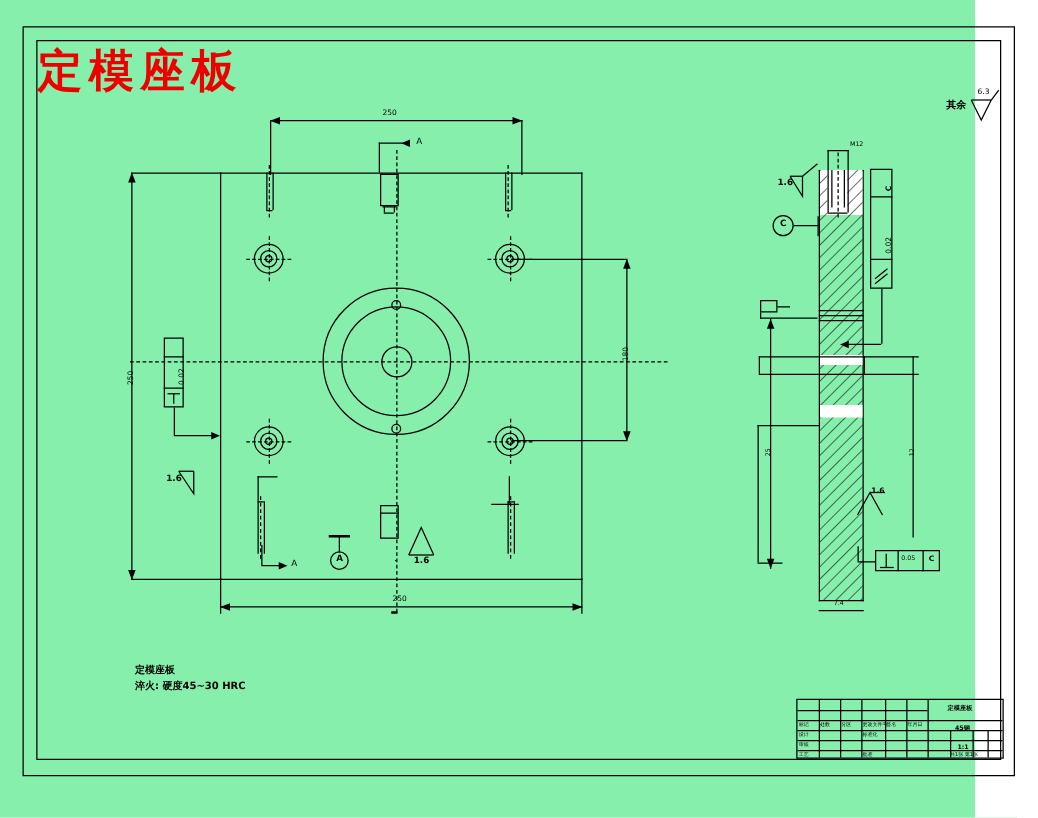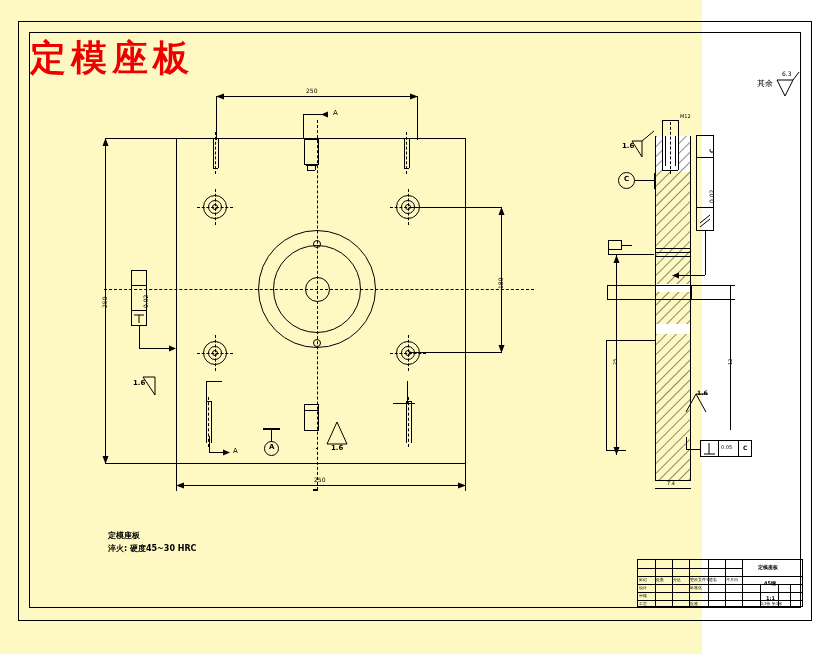--- a/index.html
+++ b/index.html
@@ -1,37 +1,37 @@
 <!DOCTYPE html>
 <html><head>
 <meta charset="utf-8">
 <style>
   html,body{margin:0;padding:0;background:#ffffff;}
   body{width:830px;height:654px;position:relative;overflow:hidden;
        font-family:"DejaVu Sans","Liberation Sans",sans-serif;}
-  .page{position:absolute;left:0;top:0;width:702px;height:654px;background:#fef9c3;}
+  .page{position:absolute;left:0;top:0;width:780px;height:654px;background:#86efac;}
   .abs{position:absolute;}
   
   #outer-frame{left:18px;top:21px;width:794px;height:600px;border:1.5px solid #000;box-sizing:border-box;}
   #inner-frame{left:29px;top:32px;width:772px;height:576px;border:1.2px solid #000;box-sizing:border-box;}
   
   #drawing-title{left:30px;top:33px;width:230px;height:50px;color:#ee0000;
      font-family:"DejaVu Sans","Liberation Sans",sans-serif;font-size:36px;font-weight:bold;
      letter-spacing:5px;line-height:50px;white-space:nowrap;}
   
   .ln{position:absolute;background:#000;}
   .hln{height:1px;}
   .vln{width:1px;}
   .circ{position:absolute;border:1px solid #000;border-radius:50%;box-sizing:border-box;}
   .center-h{position:absolute;height:0;border-top:1px dashed #000;}
   .center-v{position:absolute;width:0;border-left:1px dashed #000;}
   .box{position:absolute;border:1px solid #000;box-sizing:border-box;}
   .tinytxt{position:absolute;font-size:5px;line-height:5px;color:#000;white-space:nowrap;
      font-family:"DejaVu Sans","Liberation Sans",sans-serif;}
-  .midtxt{position:absolute;font-size:7px;line-height:7px;color:#000;white-space:nowrap;font-weight:normal;}
+  .midtxt{position:absolute;font-size:7px;line-height:7px;color:#000;white-space:nowrap;font-weight:bold;}
   .notes{position:absolute;font-size:8px;line-height:12px;color:#000;white-space:pre;font-weight:bold;}
   .rot90{transform:rotate(-90deg);transform-origin:left top;}
   svg{position:absolute;overflow:visible;}
   
   #title-block{left:637px;top:559px;width:166px;height:48px;border:1.4px solid #000;box-sizing:border-box;}
   .tb-cell{position:absolute;box-sizing:border-box;border-right:1px solid #000;border-bottom:1px solid #000;
      font-size:4px;line-height:1;overflow:hidden;}
 </style>
 </head>
 <body>

